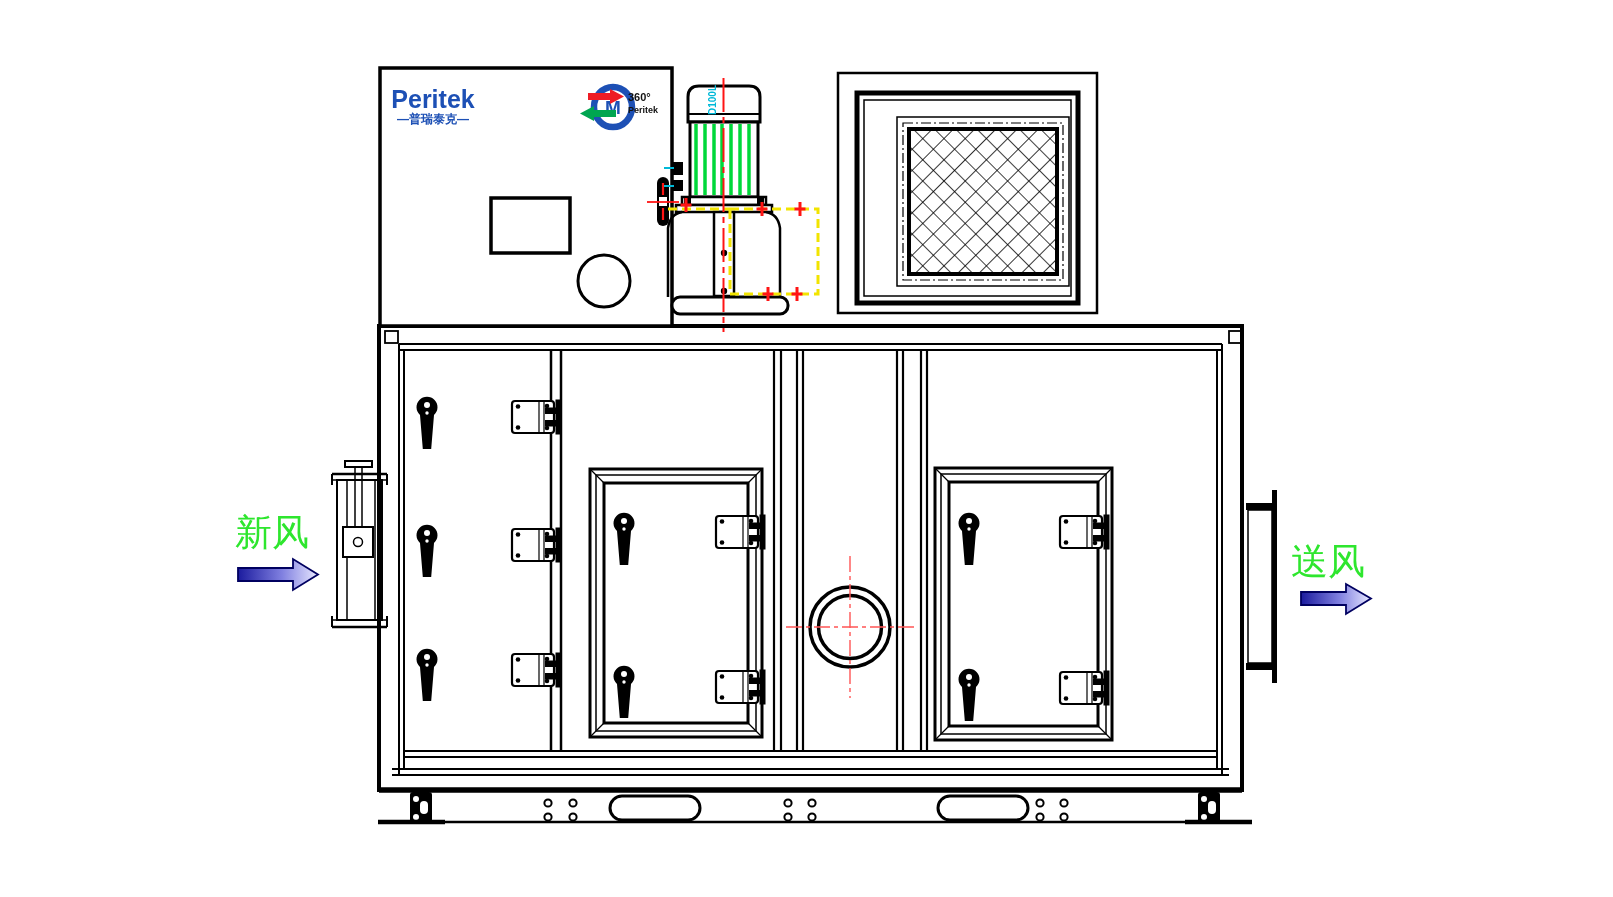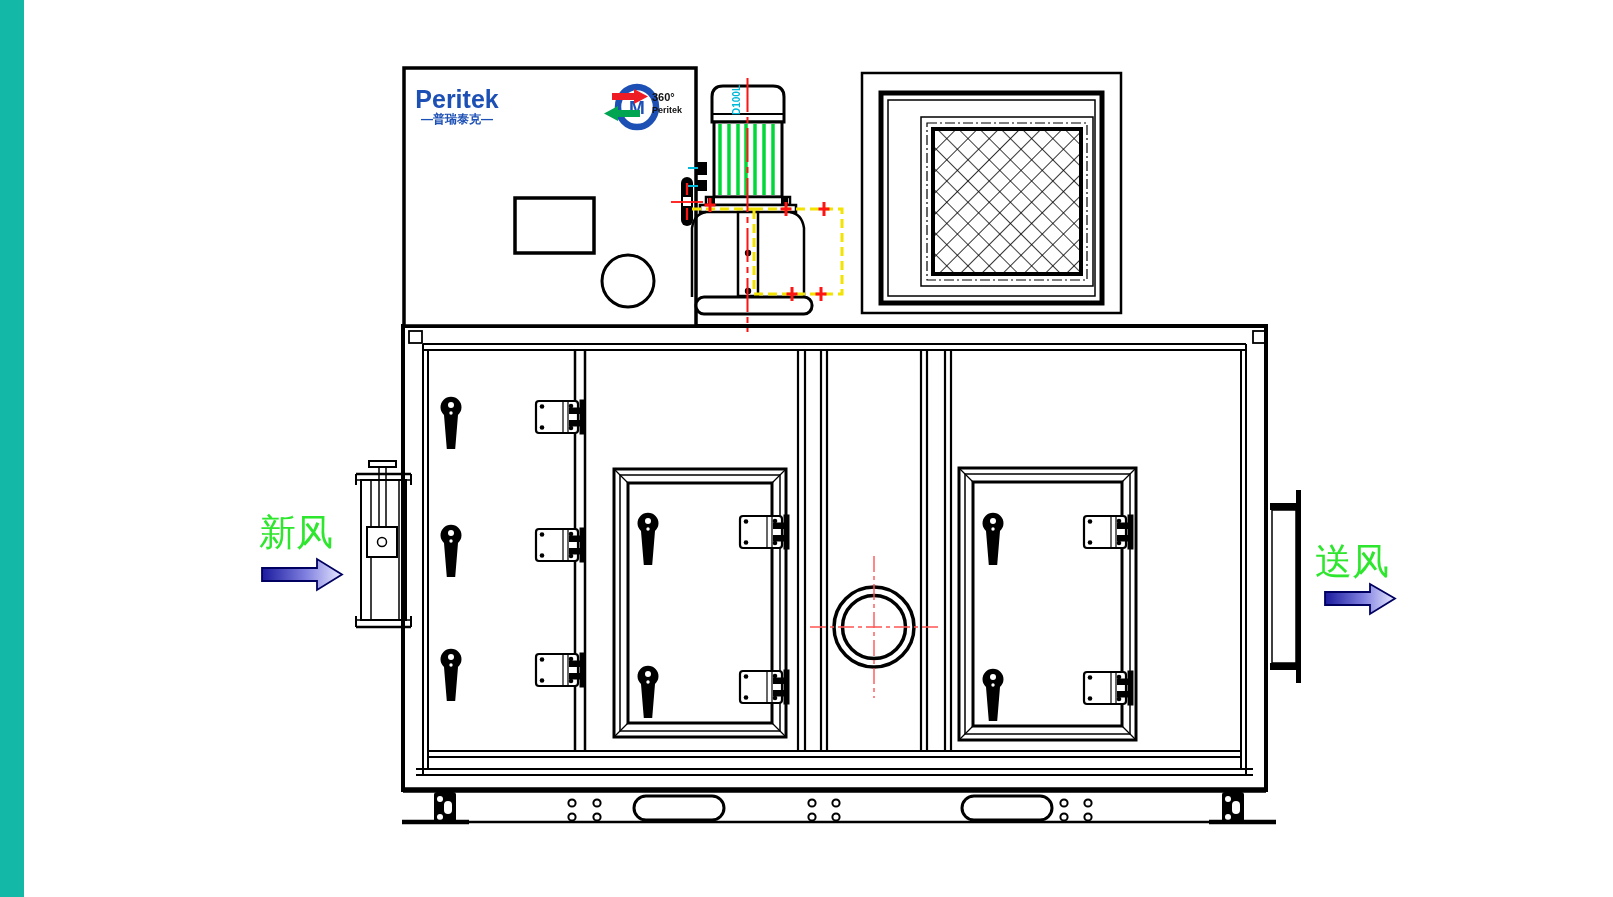--- a/index.html
+++ b/index.html
@@ -1,17 +1,17 @@
 <!DOCTYPE html>
 <html><head>
 <meta charset="utf-8">
 <style>
   html,body{margin:0;padding:0;background:#ffffff;}
   body{font-family:"Liberation Sans", sans-serif;}
-  .stage{width:1474px;height:897px;background:#14b8a6;position:relative;overflow:hidden;padding-left:24px;}
+  .stage{width:1474px;height:897px;background:#14b8a6;position:relative;overflow:hidden;}
   svg{display:block;}
   text{font-family:"Liberation Sans","DejaVu Sans",sans-serif;}
 </style>
 </head>
 <body>
 
 <div class="stage">
 <svg width="1613" height="897" viewBox="0 0 1613 897">
   <defs>
     <linearGradient id="arrowGrad" x1="0" y1="0" x2="1" y2="0">

